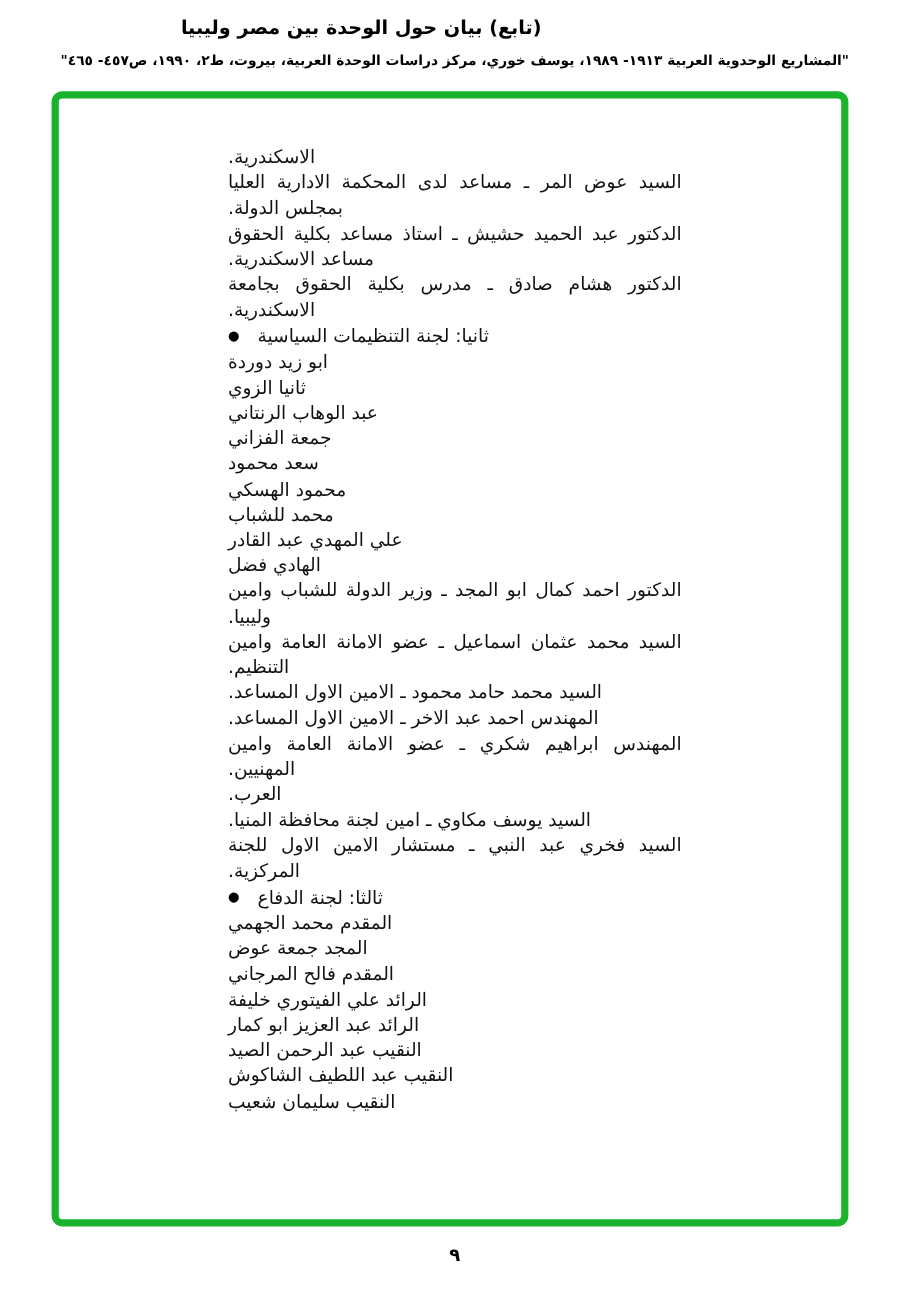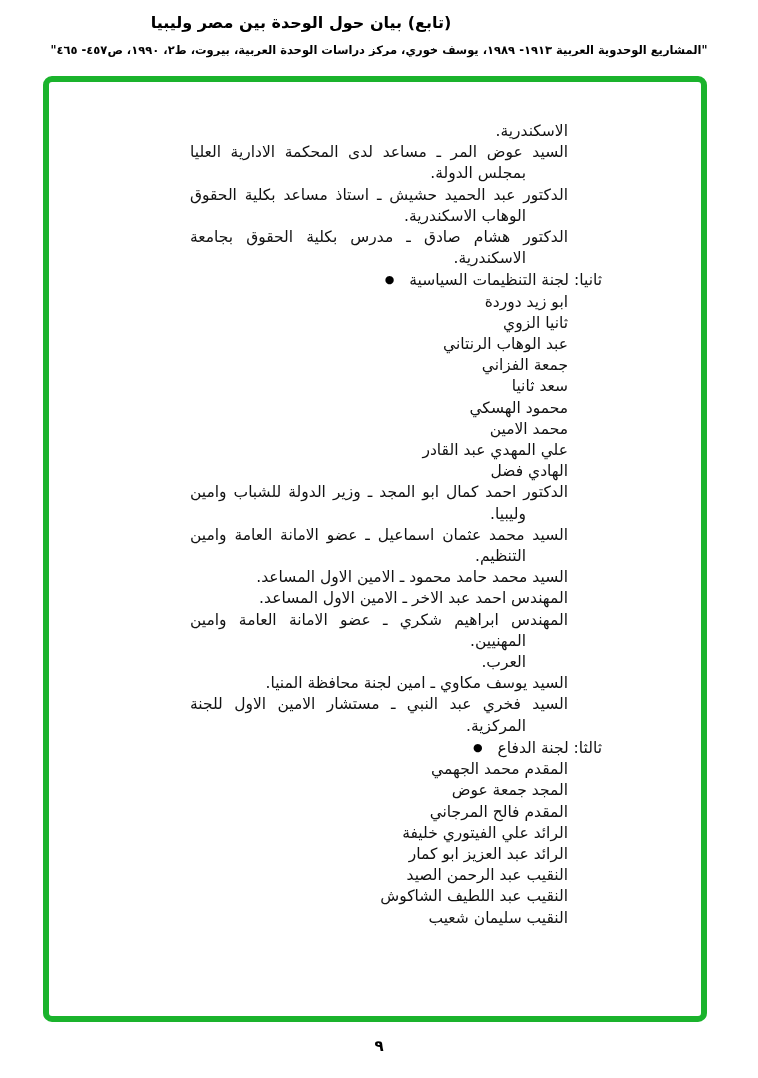--- a/index.html
+++ b/index.html
@@ -17,21 +17,21 @@
     letter-spacing:0.2px;
   }
   .frame{
     position:absolute;left:43px;top:76px;width:652px;height:934px;
     border:6px solid #1ab32c;border-radius:9px;background:#fff;
   }
   .textcol{
     position:absolute;left:190px;top:121px;width:378px;
     direction:rtl;font-size:15.5px;line-height:21.2px;color:#121212;
   }
-  .line{text-align:right;white-space:nowrap;}
+  .line{text-align:left;white-space:nowrap;}
   .line.justify{
     white-space:normal;text-align:justify;text-align-last:justify;
   }
   .line.tail{margin-right:42px;}
   .line.heading{margin-right:-34px;}
   .bullet{
     display:inline-block;font-size:11px;margin-right:15px;
     vertical-align:2px;color:#000;
   }
   .pagenum{
@@ -45,31 +45,31 @@
 <div class="page-title">(تابع) بيان حول الوحدة بين مصر وليبيا</div>
 <div class="citation">"المشاريع الوحدوية العربية ١٩١٣- ١٩٨٩، يوسف خوري، مركز دراسات الوحدة العربية، بيروت، ط٢، ١٩٩٠، ص٤٥٧- ٤٦٥"</div>
 
 <div class="frame"></div>
 
 <div class="textcol">
     <div class="line plain">الاسكندرية.</div>
     <div class="line justify">السيد عوض المر ـ مساعد لدى المحكمة الادارية العليا</div>
     <div class="line tail">بمجلس الدولة.</div>
     <div class="line justify">الدكتور عبد الحميد حشيش ـ استاذ مساعد بكلية الحقوق</div>
-    <div class="line tail">الوهاب الاسكندرية.</div>
+    <div class="line tail">مساعد الاسكندرية.</div>
     <div class="line justify">الدكتور هشام صادق ـ مدرس بكلية الحقوق بجامعة</div>
     <div class="line tail">الاسكندرية.</div>
     <div class="line heading">ثانيا: لجنة التنظيمات السياسية<span class="bullet">●</span></div>
     <div class="line plain">ابو زيد دوردة</div>
     <div class="line plain">ثانيا الزوي</div>
     <div class="line plain">عبد الوهاب الرنتاني</div>
     <div class="line plain">جمعة الفزاني</div>
-    <div class="line plain">سعد ثانيا</div>
+    <div class="line plain">سعد محمود</div>
     <div class="line plain">محمود الهسكي</div>
-    <div class="line plain">محمد الامين</div>
+    <div class="line plain">محمد للشباب</div>
     <div class="line plain">علي المهدي عبد القادر</div>
     <div class="line plain">الهادي فضل</div>
     <div class="line justify">الدكتور احمد كمال ابو المجد ـ وزير الدولة للشباب وامين</div>
     <div class="line tail">وليبيا.</div>
     <div class="line justify">السيد محمد عثمان اسماعيل ـ عضو الامانة العامة وامين</div>
     <div class="line tail">التنظيم.</div>
     <div class="line plain">السيد محمد حامد محمود ـ الامين الاول المساعد.</div>
     <div class="line plain">المهندس احمد عبد الاخر ـ الامين الاول المساعد.</div>
     <div class="line justify">المهندس ابراهيم شكري ـ عضو الامانة العامة وامين</div>
     <div class="line tail">المهنيين.</div>

